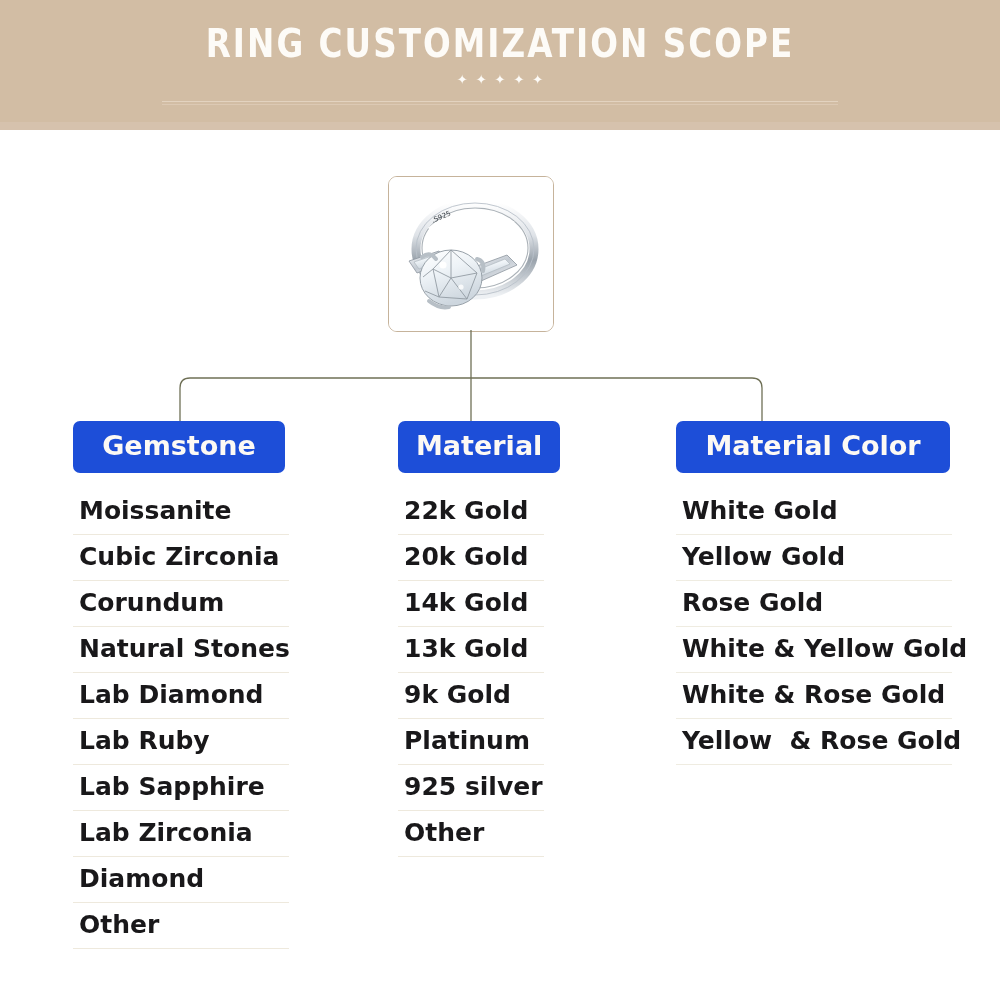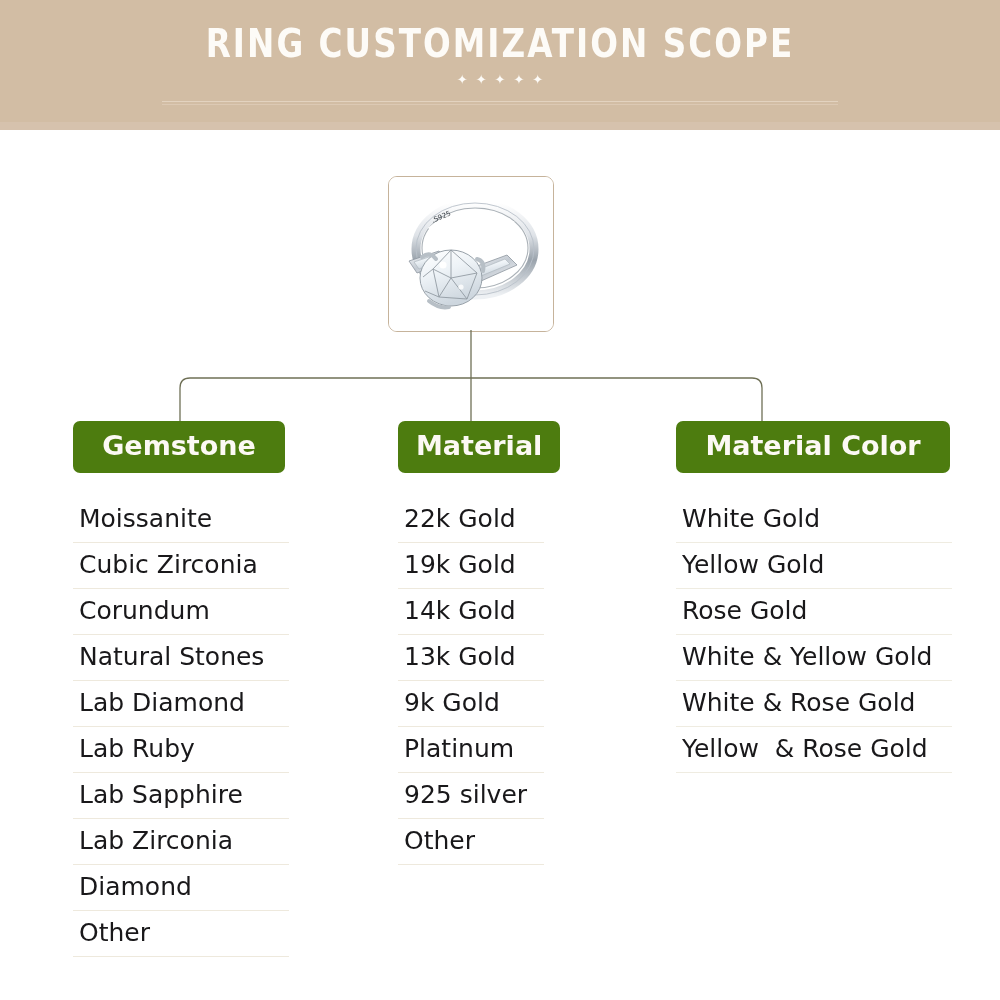--- a/index.html
+++ b/index.html
@@ -102,38 +102,39 @@
   
   .column {
     position: absolute;
   }
   .col-gemstone   { left: 73px;  top: 421px; width: 216px; }
   .col-material   { left: 398px; top: 421px; width: 146px; }
   .col-matcolor   { left: 676px; top: 421px; width: 276px; }
 
   .col-header {
     display: inline-block;
-    background: #4d7c0f;
+    background: #1d4ed8;
     border-radius: 7px;
     color: #fcf9f4;
     font-size: 27px;
     font-weight: bold;
     padding: 9px 18px 11px 18px;
     line-height: 32px;
     white-space: nowrap;
     box-sizing: border-box;
   }
   .col-gemstone .col-header { min-width: 212px; text-align: center; }
   .col-material .col-header { min-width: 142px; }
   .col-matcolor .col-header { min-width: 274px; text-align: center; }
 
   .col-list {
     list-style: none;
-    margin: 24px 0 0 0;
+    margin: 16px 0 0 0;
     padding: 0;
+    font-weight: bold;
   }
   .col-list li {
     font-size: 25px;
     line-height: 34px;
     color: #19181a;
     padding: 5px 0 6px 6px;
     border-bottom: 1px solid #eee9dd;
     white-space: pre;
   }
   .col-matcolor .col-list li { border-bottom-color: #efece1; }
@@ -229,21 +230,21 @@
     <li>Lab Zirconia</li>
     <li>Diamond</li>
     <li>Other</li>
   </ul>
 </div>
 
 <div class="column col-material">
   <div class="col-header">Material</div>
   <ul class="col-list">
     <li>22k Gold</li>
-    <li>19k Gold</li>
+    <li>20k Gold</li>
     <li>14k Gold</li>
     <li>13k Gold</li>
     <li>9k Gold</li>
     <li>Platinum</li>
     <li>925 silver</li>
     <li>Other</li>
   </ul>
 </div>
 
 <div class="column col-matcolor">

